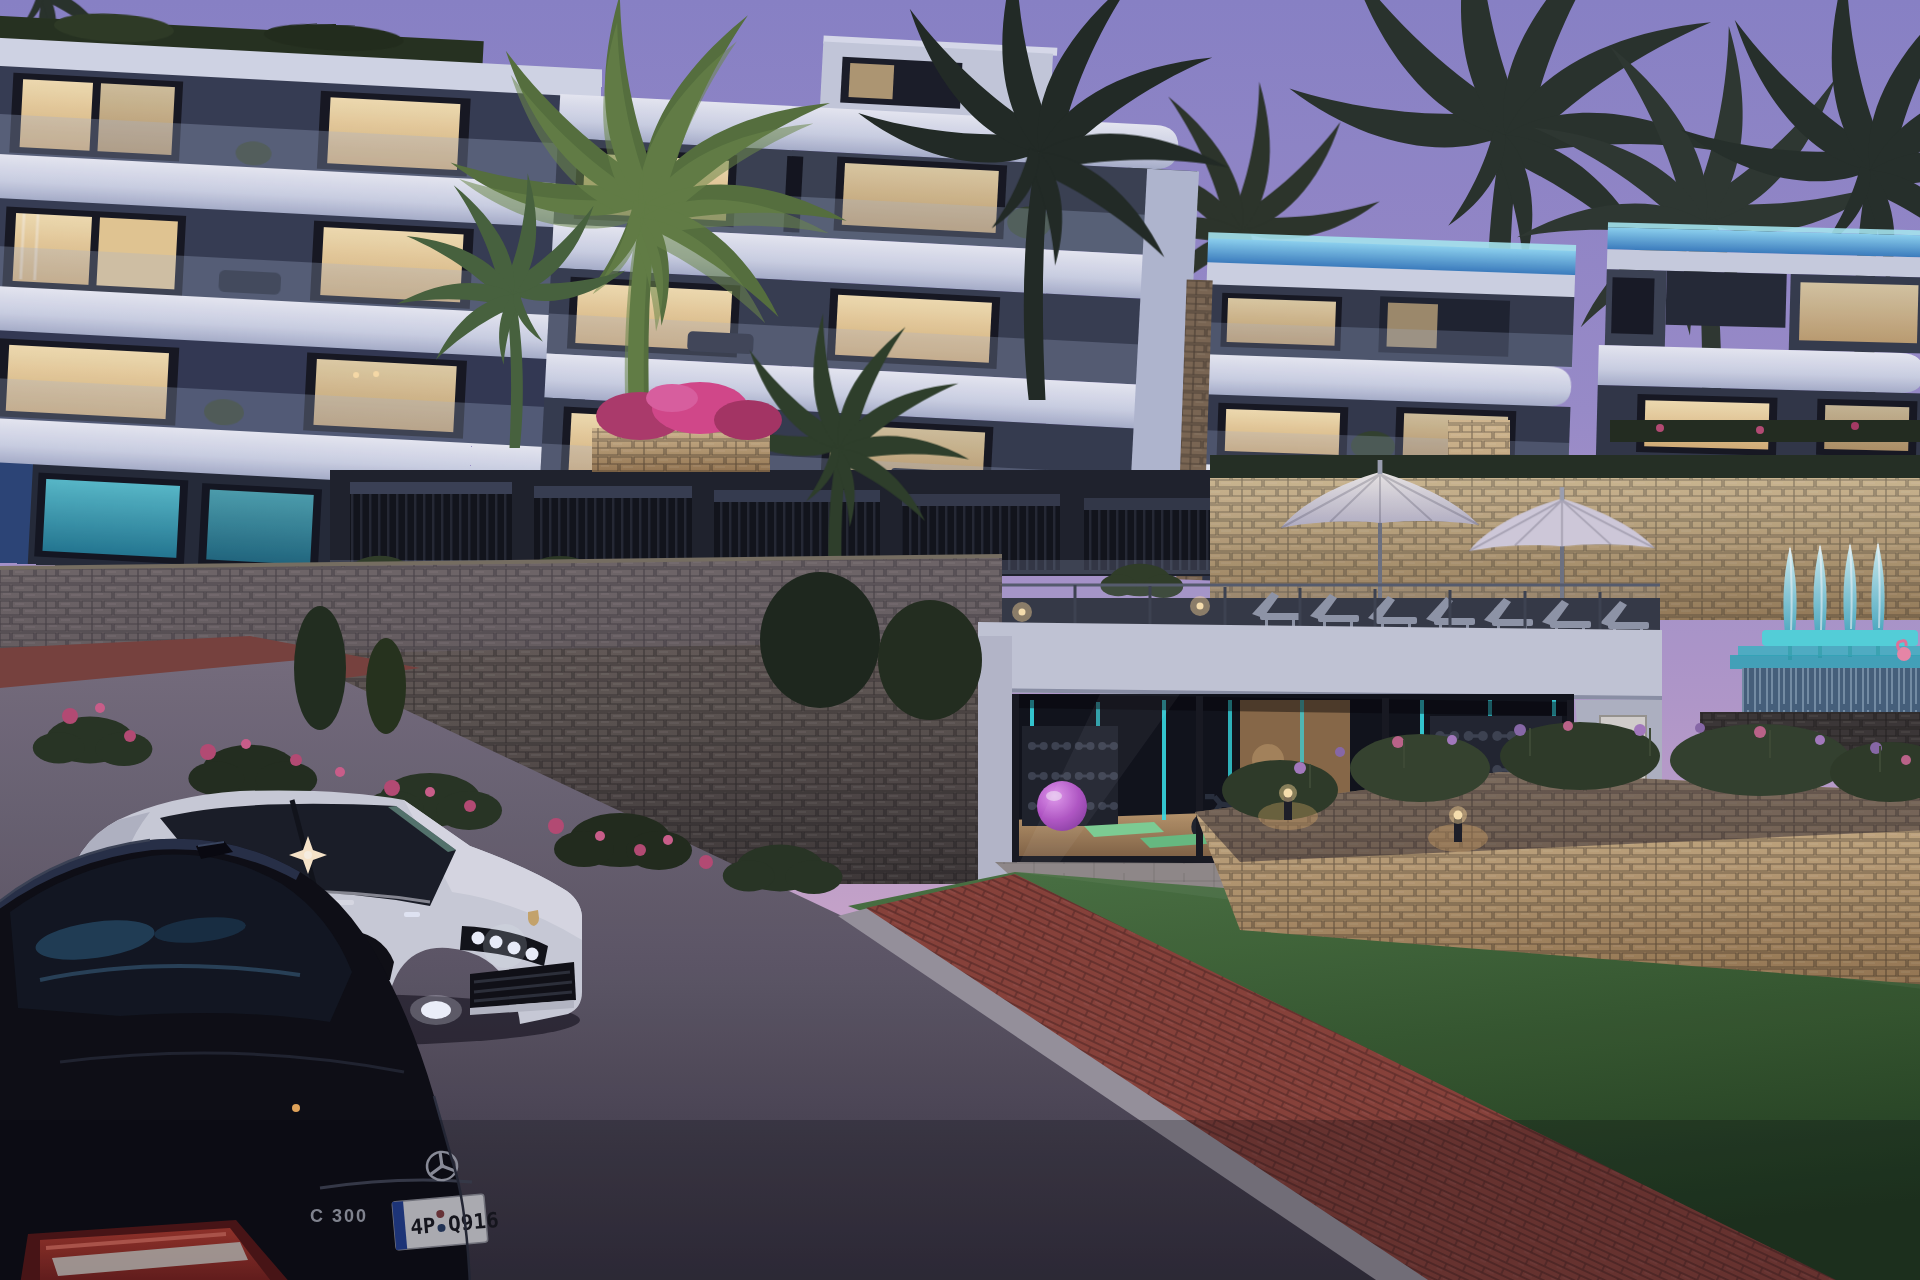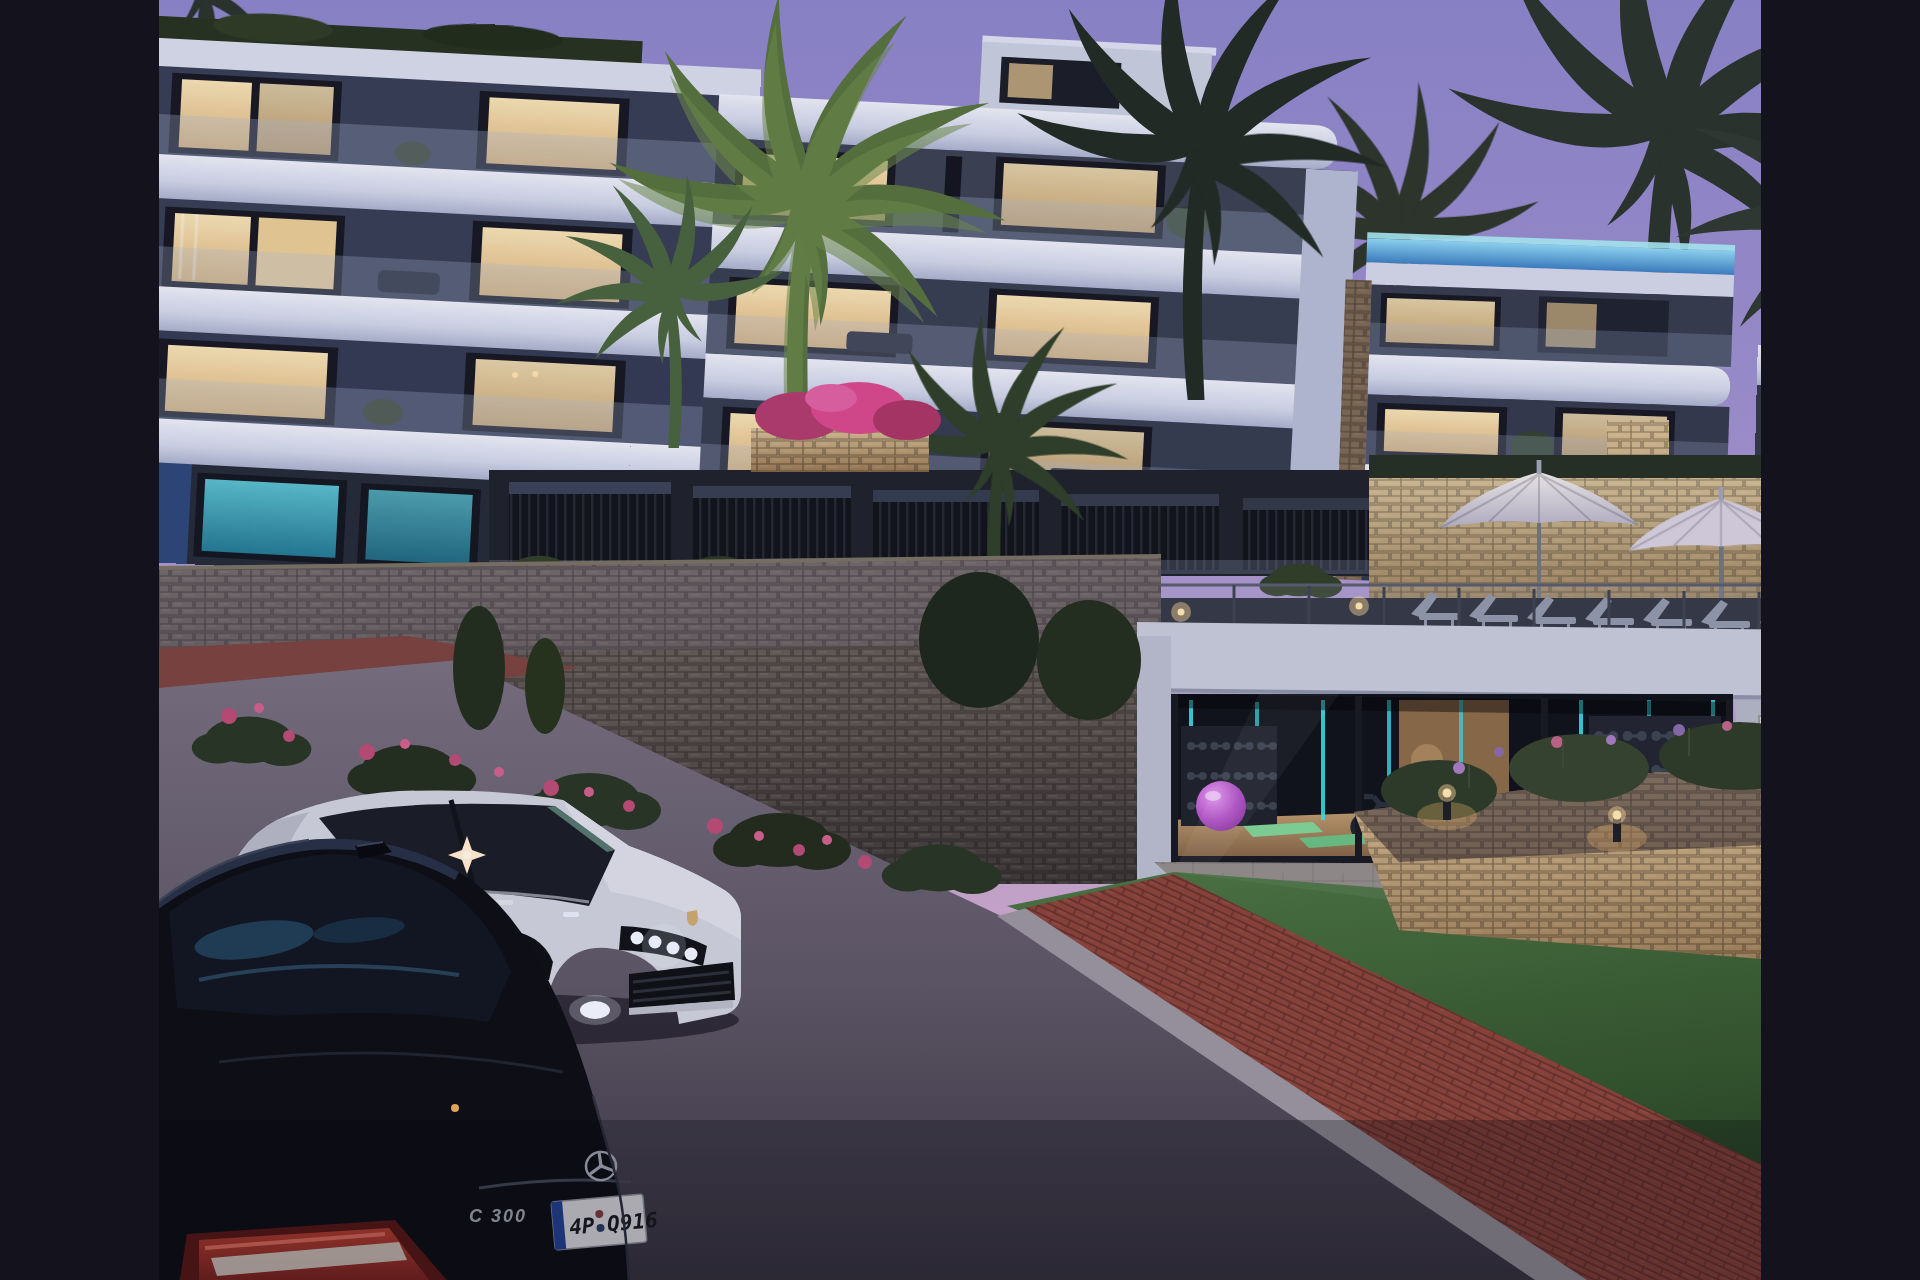--- a/index.html
+++ b/index.html
@@ -1,17 +1,17 @@
 <!DOCTYPE html>
 <html><head>
 <meta charset="utf-8">
 <style>
   html,body{margin:0;padding:0;background:#14121c;}
   body{display:grid;place-items:center;font-family:"Liberation Sans",sans-serif;}
-  .stage{position:relative;width:1602px;height:1280px;overflow:hidden;background:#0369a1;font-style:italic;}
+  .stage{position:relative;width:1920px;height:1280px;overflow:hidden;background:#0369a1;}
   .stage svg{position:absolute;inset:0;display:block;}
   text{user-select:none;}
   .plate-txt{font-family:"DejaVu Sans Mono",monospace;font-weight:bold;fill:#17181c;}
   .badge-txt{font-family:"Liberation Sans",sans-serif;font-weight:bold;fill:#aeb3bd;letter-spacing:2px;}
 </style>
 </head>
 <body>
 
 <div class="stage">
 <svg viewBox="0 0 1920 1280" width="1920" height="1280">

